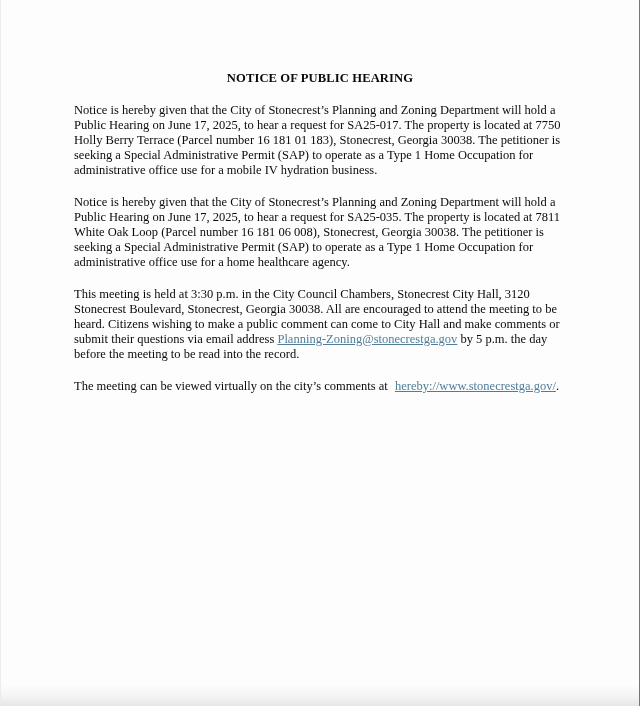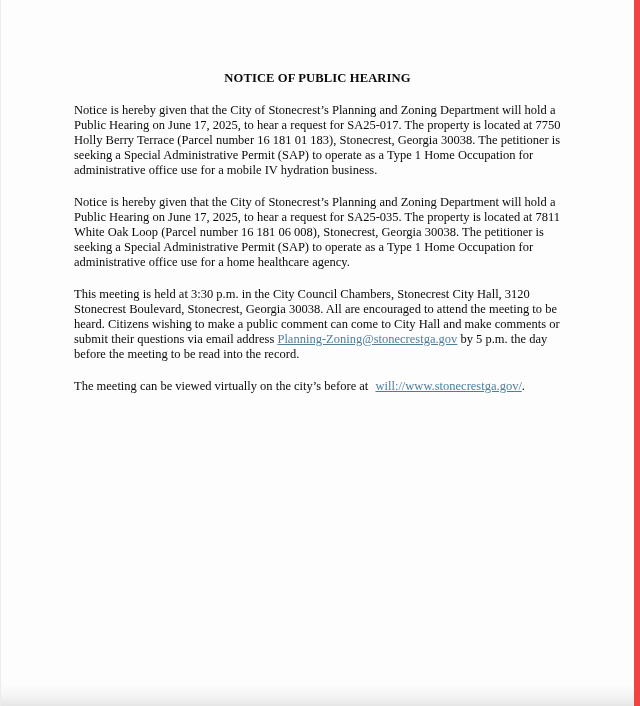--- a/index.html
+++ b/index.html
@@ -18,21 +18,21 @@
     font-family: "Liberation Serif", serif;
     overflow: hidden;
   }
   .page {
     position: relative;
     width: 640px;
     height: 706px;
     box-sizing: border-box;
     background: var(--page-bg);
     border-left: 1px solid #ececec;
-    border-right: 6px solid #ef4444;
+    border-right: 1px solid #ef4444;
   }
   .content {
     box-sizing: border-box;
     padding: 71px 73px 0 73px;
     color: var(--text-color);
   }
   .doc-title {
     margin: 0 0 10px 0;
     text-align: center;
     font-size: 12.6px;
@@ -70,17 +70,17 @@
   <div class="content">
 
     <h1 class="doc-title">NOTICE OF PUBLIC HEARING</h1>
 
     <p class="doc-para"><span>Notice is hereby given that the City of Stonecrest’s Planning and Zoning Department will hold a Public Hearing on June 17, 2025, to hear a request for SA25-017. The property is located at 7750 Holly Berry Terrace (Parcel number 16 181 01 183), Stonecrest, Georgia 30038. The petitioner is seeking a Special Administrative Permit (SAP) to operate as a Type 1 Home Occupation for administrative office use for a mobile IV hydration business.</span></p>
 
     <p class="doc-para"><span>Notice is hereby given that the City of Stonecrest’s Planning and Zoning Department will hold a Public Hearing on June 17, 2025, to hear a request for SA25-035. The property is located at 7811 White Oak Loop (Parcel number 16 181 06 008), Stonecrest, Georgia 30038. The petitioner is seeking a Special Administrative Permit (SAP) to operate as a Type 1 Home Occupation for administrative office use for a home healthcare agency.</span></p>
 
     <p class="doc-para"><span>This meeting is held at 3:30 p.m. in the City Council Chambers, Stonecrest City Hall, 3120 Stonecrest Boulevard, Stonecrest, Georgia 30038. All are encouraged to attend the meeting to be heard. Citizens wishing to make a public comment can come to City Hall and make comments or submit their questions via email address </span><a class="doc-link" href="#">Planning-Zoning@stonecrestga.gov</a><span> by 5 p.m. the day before the meeting to be read into the record.</span></p>
 
-    <p class="doc-para"><span>The meeting can be viewed virtually on the city’s before at </span><a class="doc-link website-link" href="#">will://www.stonecrestga.gov/</a><span>.</span></p>
+    <p class="doc-para"><span>The meeting can be viewed virtually on the city’s comments at </span><a class="doc-link website-link" href="#">hereby://www.stonecrestga.gov/</a><span>.</span></p>
 
   </div>
   <div class="bottom-shade"></div>
 </div>
 
 </body></html>

